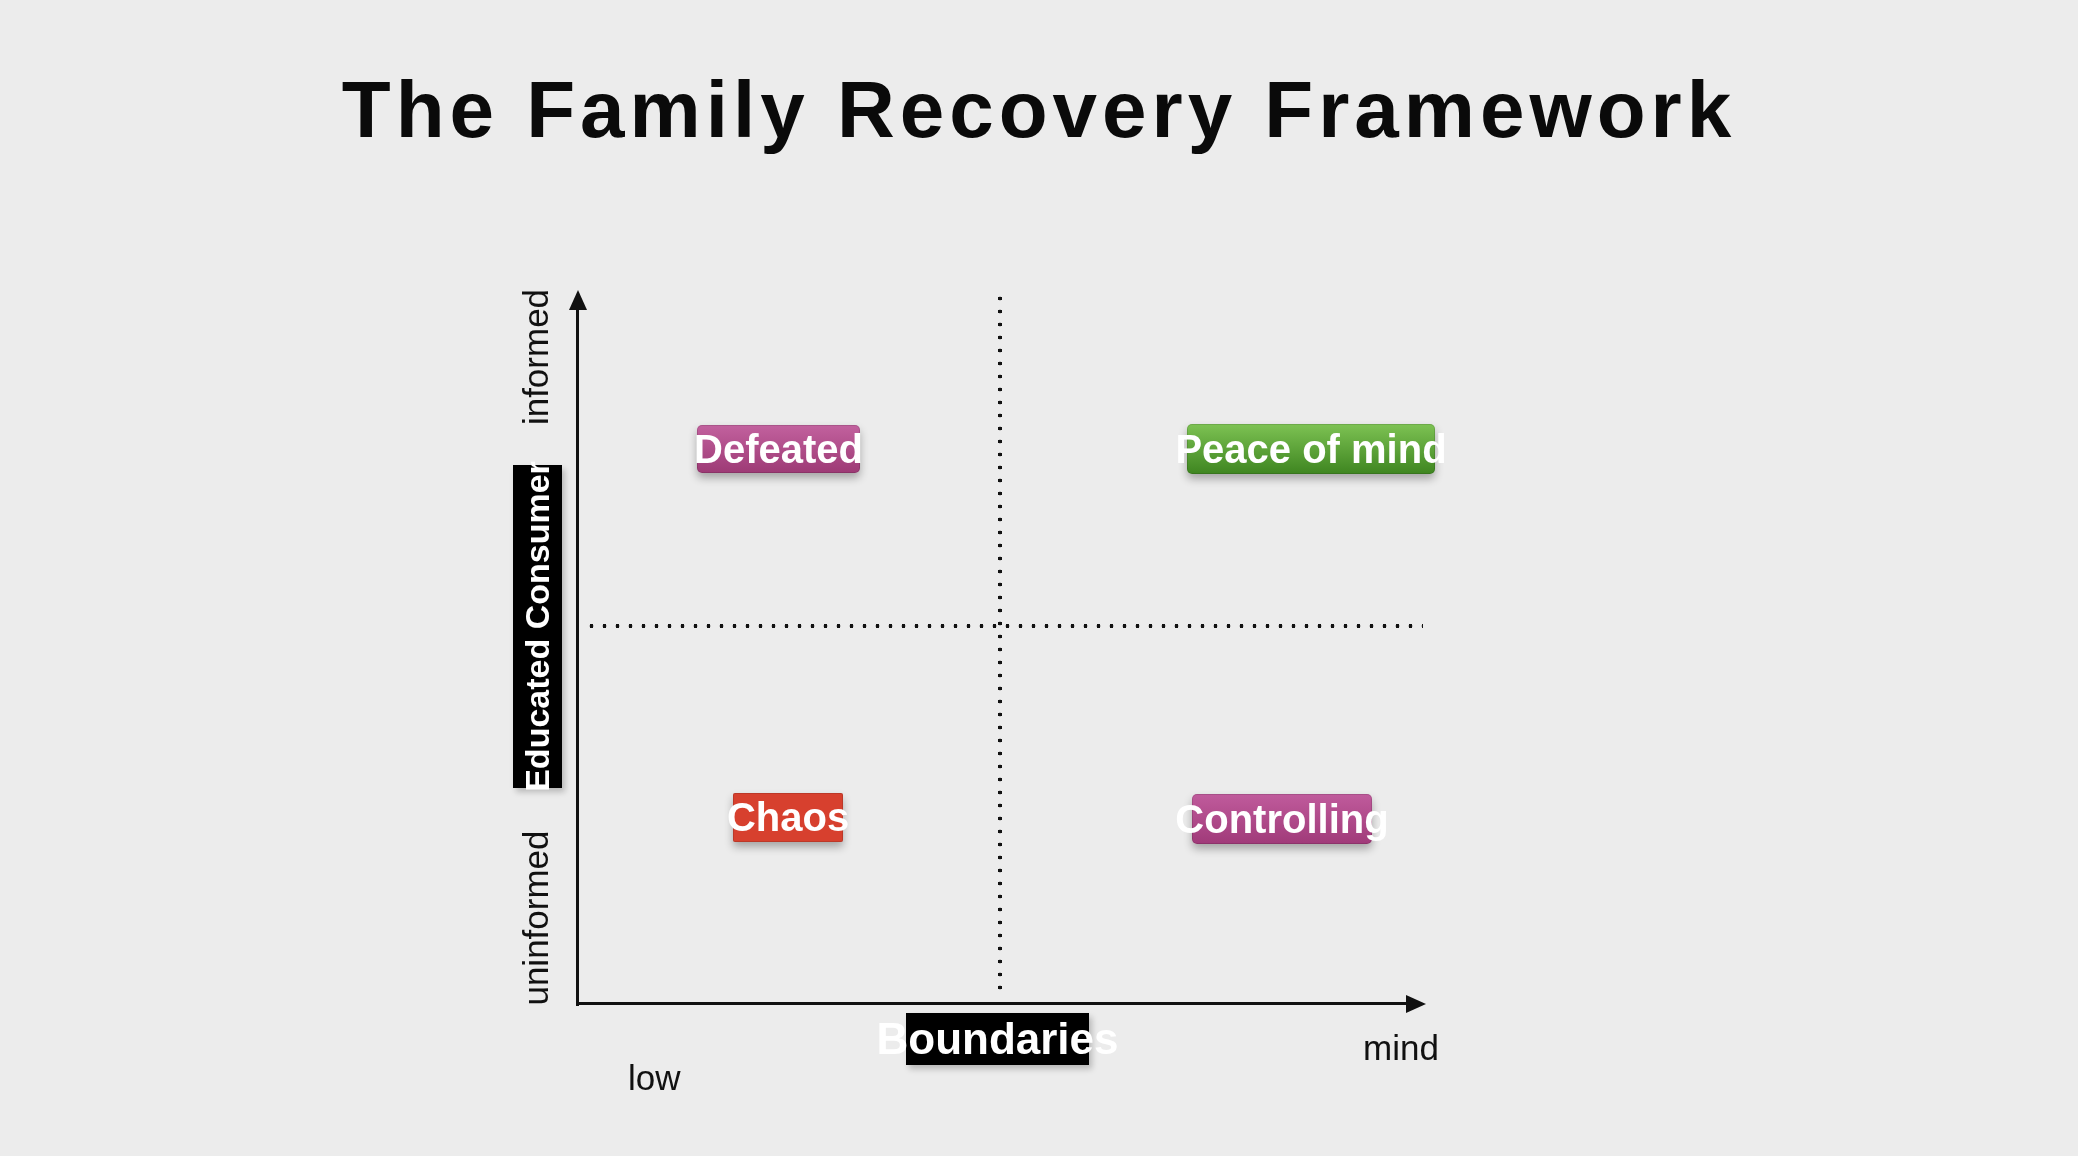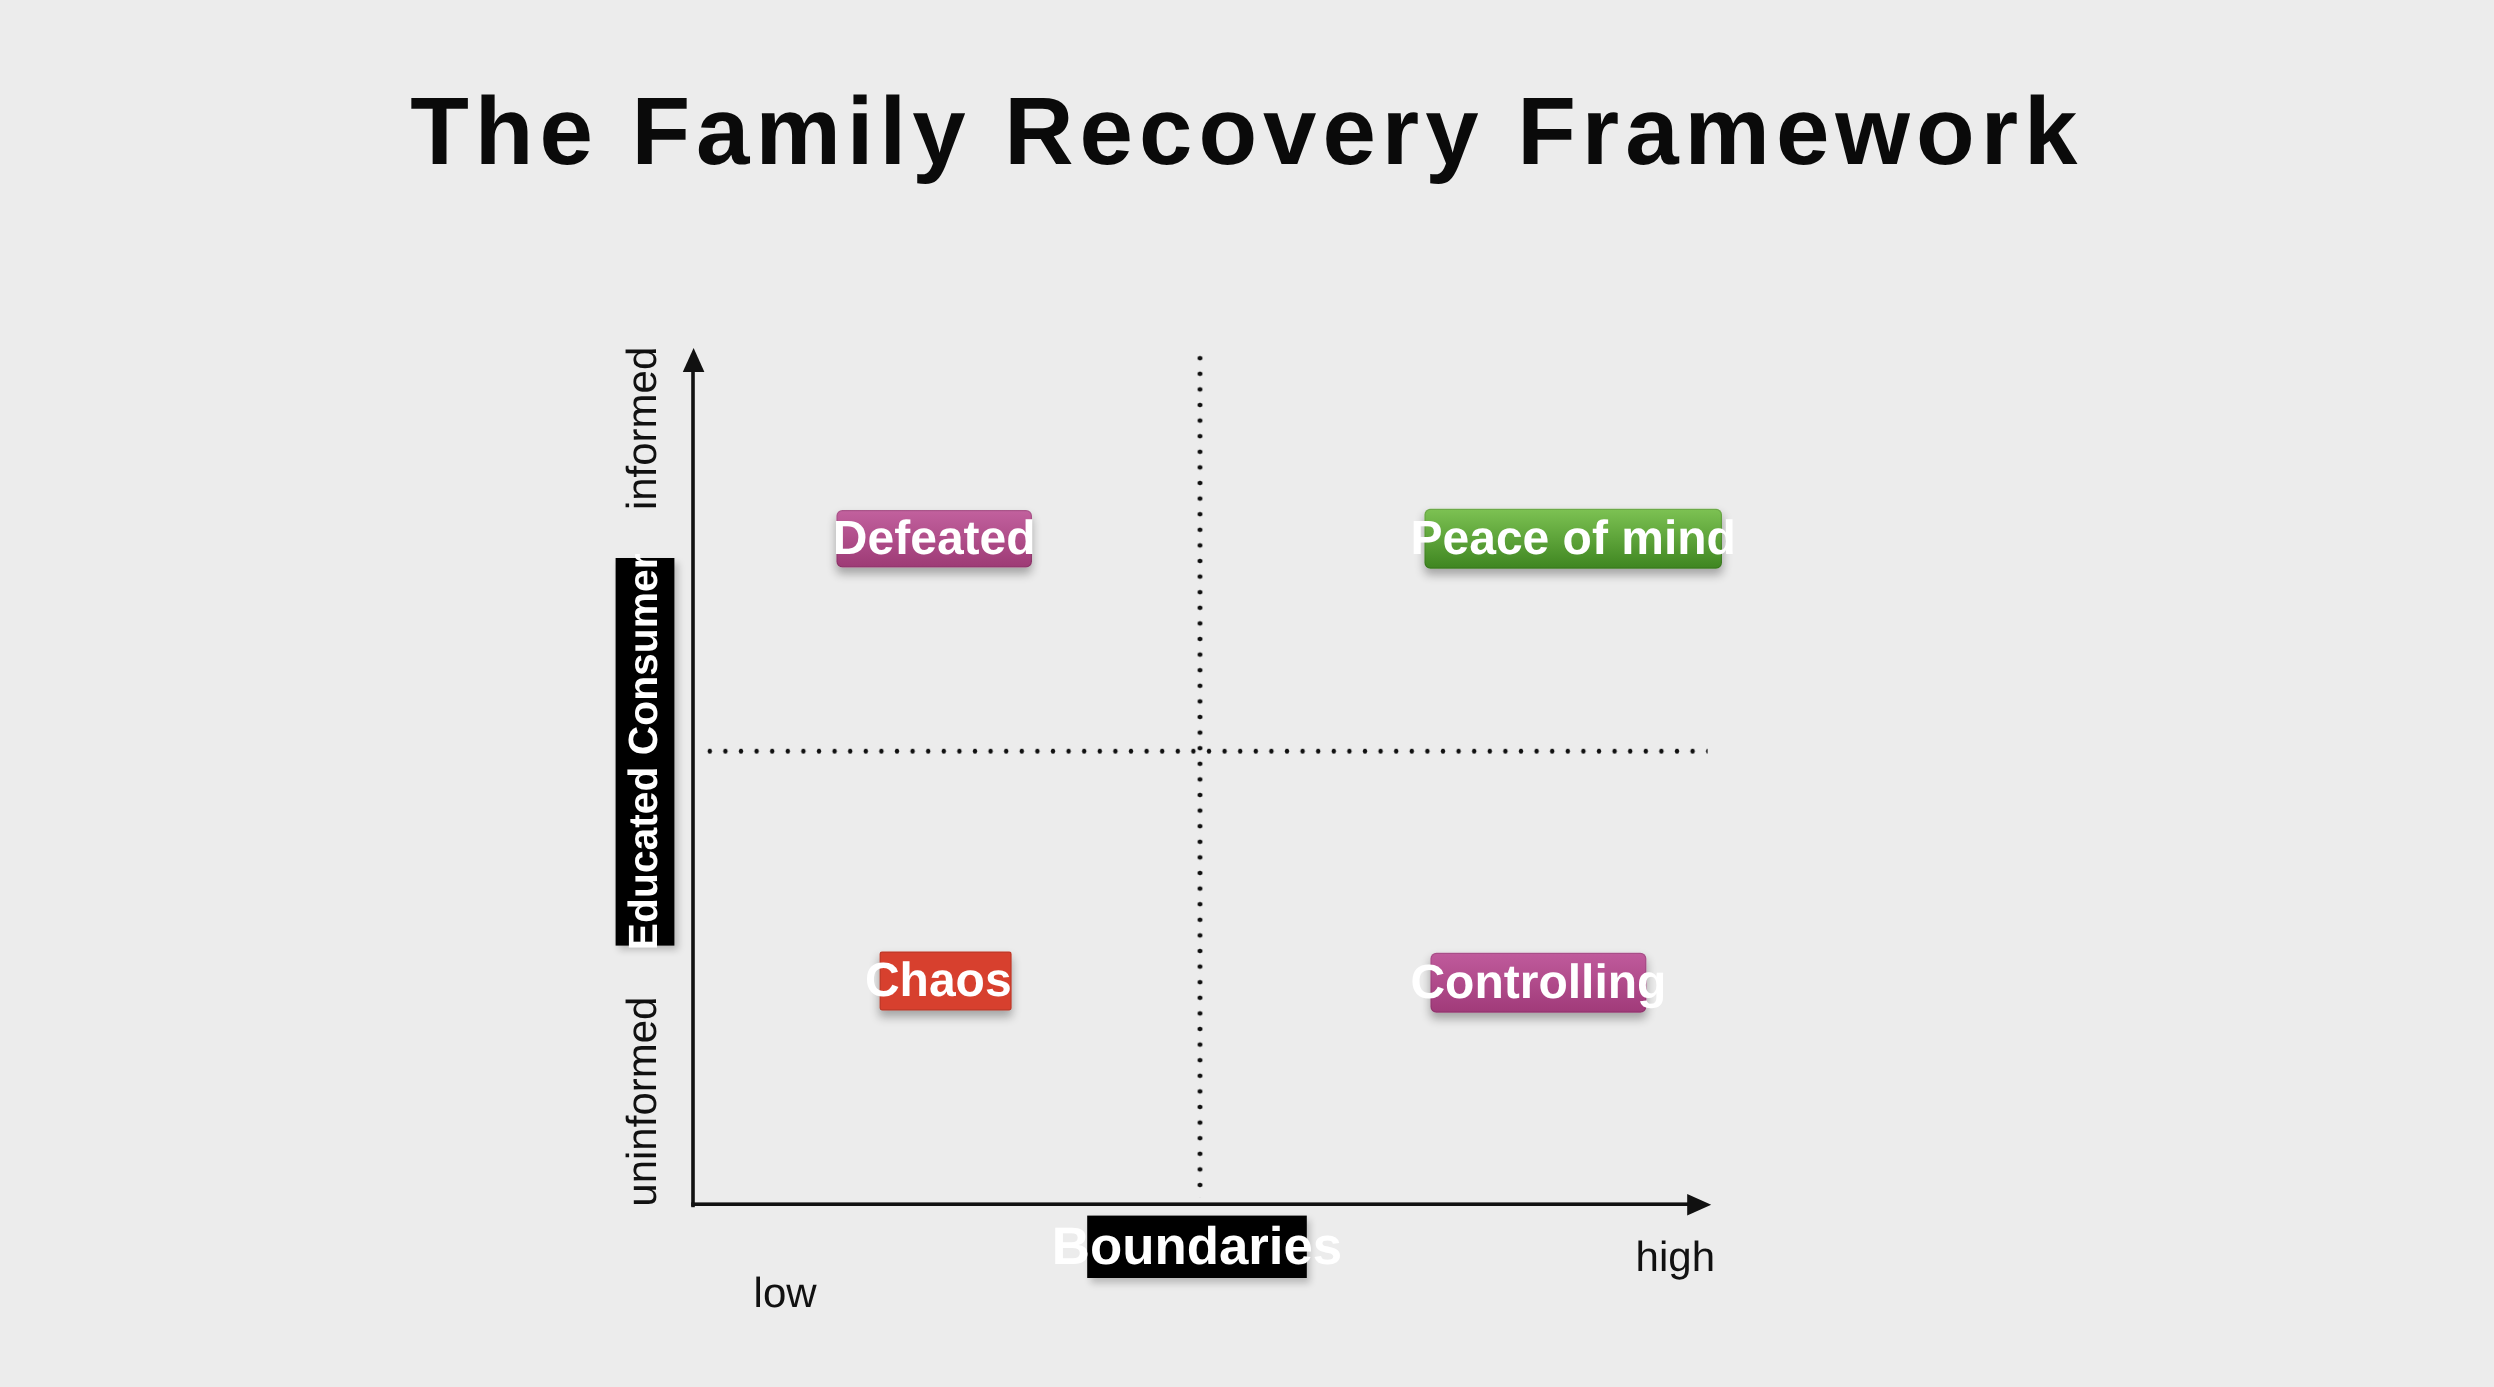--- a/index.html
+++ b/index.html
@@ -132,28 +132,28 @@
   <div class="axis-title" id="y-axis-title">
     <span class="rot">Educated Consumer</span>
   </div>
   <div class="axis-title" id="x-axis-title">
     <span>Boundaries</span>
   </div>
 
   <div class="tick" id="tick-informed">informed</div>
   <div class="tick" id="tick-uninformed">uninformed</div>
   <div class="tick" id="tick-low">low</div>
-  <div class="tick" id="tick-high">high</div>
+  <div class="tick" id="tick-high">mind</div>
 
   <div class="qbox" id="q-defeated" style="background: linear-gradient(rgb(194, 97, 158), rgb(157, 58, 117));">
     <span>Defeated</span>
   </div>
   <div class="qbox" id="q-peace" style="background: linear-gradient(rgb(125, 194, 83), rgb(62, 133, 32));">
     <span>Peace of mind</span>
   </div>
-  <div class="qbox" id="q-chaos" style="background: rgb(215, 64, 46); justify-content: flex-end;">
+  <div class="qbox" id="q-chaos" style="background: rgb(215, 64, 46);">
     <span>Chaos</span>
   </div>
   <div class="qbox" id="q-controlling" style="background: linear-gradient(rgb(192, 91, 156), rgb(160, 58, 121));">
     <span>Controlling</span>
   </div>
 
 </div>
 
 </body></html>

